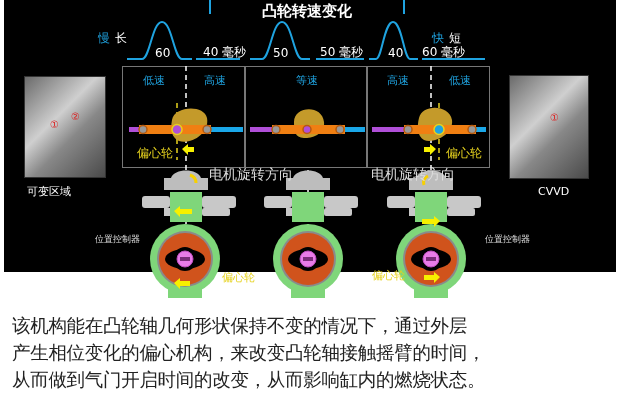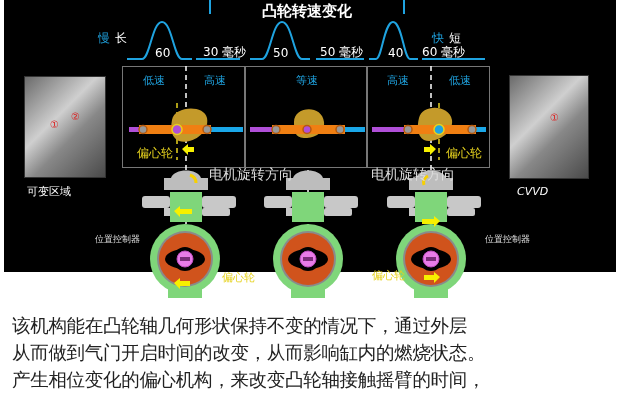--- a/index.html
+++ b/index.html
@@ -42,21 +42,21 @@
     <g fill="none" stroke="#1fa3e0" stroke-width="2">
       <path d="M123 59 L138 59 C146 59 148 22 158 22 C168 22 170 59 178 59 L188 59"></path>
       <path d="M192 59 L236 59"></path>
       <path d="M246 59 L258 59 C266 59 268 22 278 22 C288 22 290 59 298 59 L306 59"></path>
       <path d="M312 59 L360 59"></path>
       <path d="M365 59 L372 59 C378 59 380 22 389 22 C398 22 400 59 406 59 L414 59"></path>
       <path d="M418 59 L481 59"></path>
     </g>
   </svg>
   <div class="abs dur" style="left:151px;top:46px;">60</div>
-  <div class="abs dur" style="left:199px;top:44px;white-space:nowrap;">30 毫秒</div>
+  <div class="abs dur" style="left:199px;top:44px;white-space:nowrap;">40 毫秒</div>
   <div class="abs dur" style="left:269px;top:46px;">50</div>
   <div class="abs dur" style="left:316px;top:44px;white-space:nowrap;">50 毫秒</div>
   <div class="abs dur" style="left:384px;top:46px;">40</div>
   <div class="abs dur" style="left:418px;top:44px;white-space:nowrap;">60 毫秒</div>
 
   <div class="abs box" style="left:118px;top:66px;width:123px;height:102px;"></div>
   <div class="abs box" style="left:241px;top:66px;width:122px;height:102px;"></div>
   <div class="abs box" style="left:363px;top:66px;width:123px;height:102px;"></div>
 
   <div class="abs lbl-b" style="left:139px;top:73px;">低速</div>
@@ -173,20 +173,20 @@
 
   <div class="abs photo" style="left:20px;top:76px;width:80px;height:100px;">
     <span class="abs" style="left:25px;top:42px;color:#d22;font-size:10px;">①</span>
     <span class="abs" style="left:46px;top:34px;color:#d22;font-size:10px;">②</span>
   </div>
   <div class="abs lbl-w" style="left:23px;top:184px;">可变区域</div>
 
   <div class="abs photo" style="left:505px;top:75px;width:78px;height:102px;">
     <span class="abs" style="left:40px;top:36px;color:#d22;font-size:10px;">①</span>
   </div>
-  <div class="abs lbl-w" style="left:513px;top:185px;font-style:italic;">CVVD</div>
+  <div class="abs lbl-w" style="left:534px;top:185px;">CVVD</div>
 </div>
 
 <div class="caption">
   <div>该机构能在凸轮轴几何形状保持不变的情况下，通过外层</div>
+  <div>产生相位变化的偏心机构，来改变凸轮轴接触摇臂的时间，</div>
   <div>从而做到气门开启时间的改变，从而影响缸内的燃烧状态。</div>
-  <div>产生相位变化的偏心机构，来改变凸轮轴接触摇臂的时间，</div>
 </div>
 
 </body></html>

